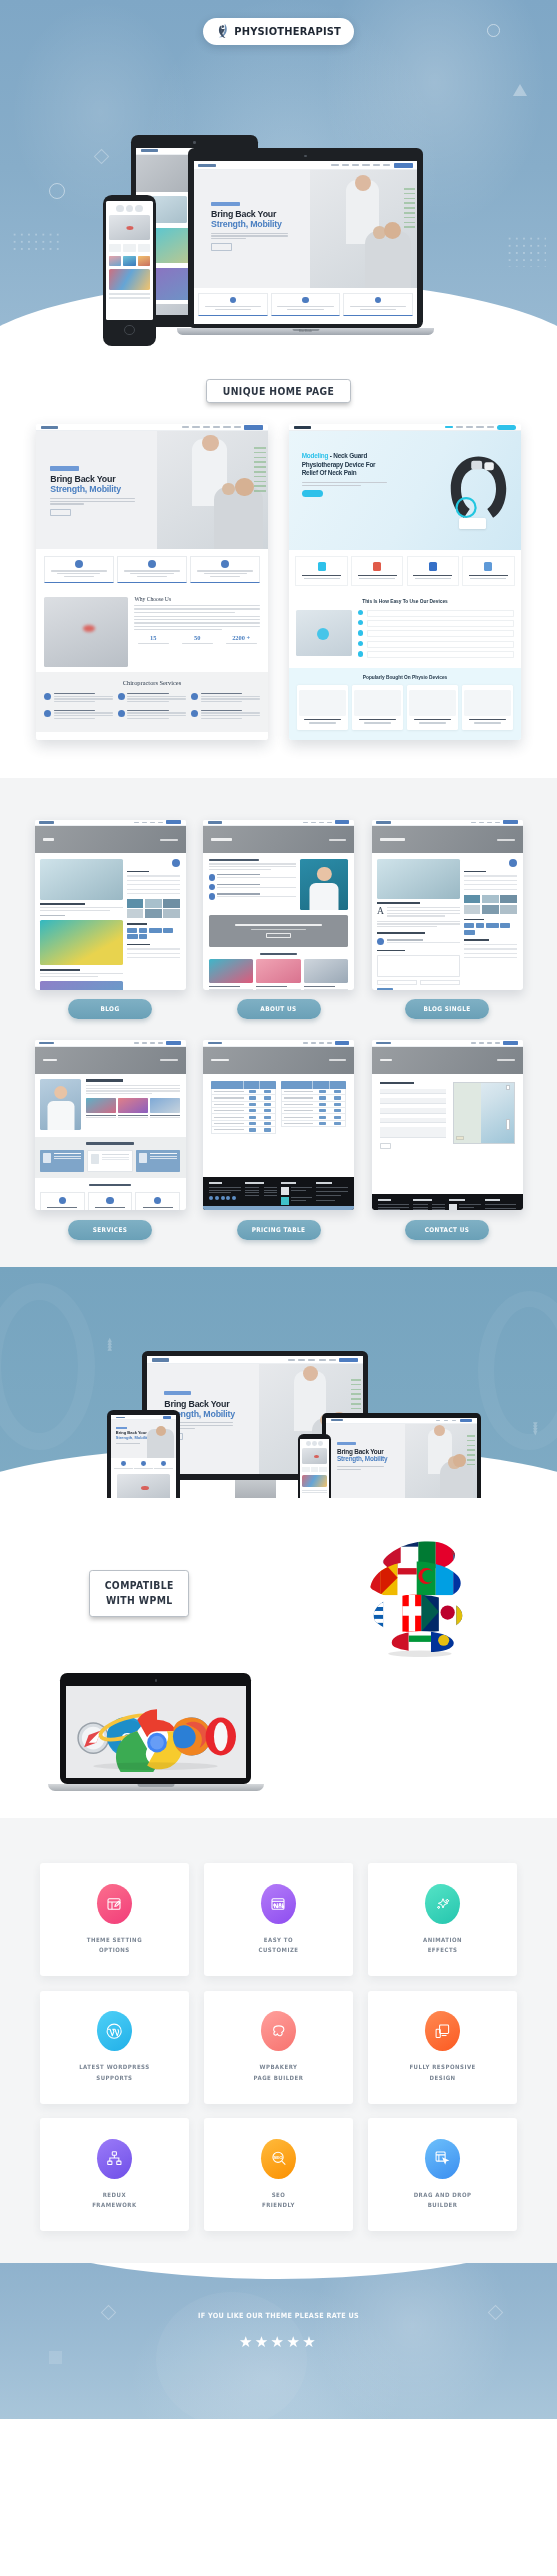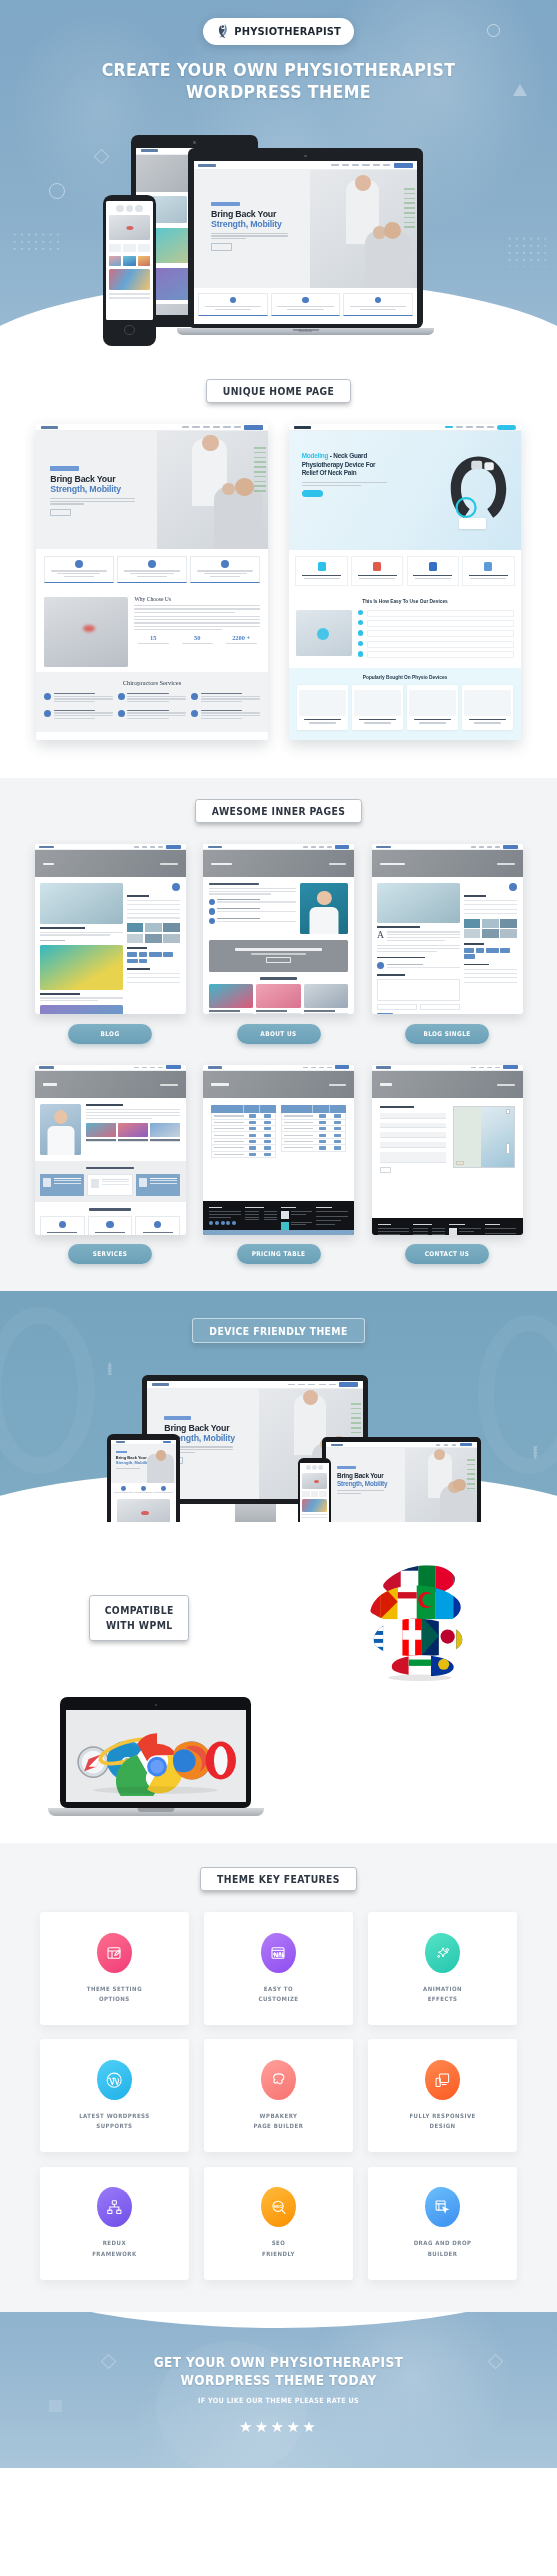--- a/index.html
+++ b/index.html
@@ -285,24 +285,20 @@
         <svg viewBox="0 0 34 42" width="13.5" height="16.7">
           <path d="M22 2c6 7 7 17 2 25-4 7-11 10-17 9 7-2 12-7 14-14 2-7 1-14 1-20z" fill="#6c8fb5"></path>
           <path d="M11 6c-5 7-5 16 0 23 3 5 8 8 13 9-5-4-8-9-9-16-1-6 0-11-4-16z" fill="#3c4d63"></path>
           <circle cx="17" cy="9" r="3.4" fill="#3c4d63"></circle>
           <path d="M12 15h10l-5 12z" fill="#3c4d63"></path>
         </svg>
       </span>
       <span class="poster logo-text">PHYSIOTHERAPIST</span>
     </div>
 
-    <h1 class="poster hero-title">
-      <span>CREATE YOUR OWN PHYSIOTHERAPIST</span><br>
-      <span>WORDPRESS THEME</span>
-    </h1>
 
     <div class="hero-devices">
 
       <div class="dev" style="left:131px; top:0px; width:127px;">
         <div class="bezel" style="border-radius:7.2px;padding:6.4px 4.8px 12.7px;">
           <div class="cam"></div>
           <div class="screen" style="height:167px;">
             <div class="mini" style="transform:scale(1);">
               <div class="nav">
                   <div class="brand"></div>
@@ -687,23 +683,20 @@
                 </div>
             </div>
           </div>
         </div>
       </div>
 
     </div>
   </section>
 
   <section class="sec sec-grey" style="padding: 21px 0 27px;">
-    <div class="badge-wrap">
-      <div class="poster badge">AWESOME INNER PAGES</div>
-    </div>
 
     <div class="inner-grid" style="margin-top:21px;">
       <div class="inner-col">
         <div class="inner-shot ip">
           <div class="mini">
             <div class="nav">
                 <div class="brand" style="width:14.3px;height:2.4px"></div>
                 <div class="sp"></div>
                 <div class="lnk" style="width:4.8px"></div>
                 <div class="lnk" style="width:4.8px"></div>
@@ -1354,23 +1347,20 @@
       </div>
     </div>
   </section>
 
   <section class="device-band" style="height:231px;">
     <div class="chev" style="left:103px; top:73px; transform:rotate(-90deg);">▸▸▸▸</div>
     <div class="chev" style="right:16px; top:156px; transform:rotate(90deg);">▸▸▸▸</div>
     <div style="position:absolute;left:-16px;top:16px;width:111px;height:167px;border-radius:50%;border:17.5px solid rgba(255,255,255,.05)"></div>
     <div style="position:absolute;right:-24px;top:24px;width:103px;height:159px;border-radius:50%;border:16px solid rgba(255,255,255,.05)"></div>
 
-    <div class="badge-wrap" style="position:relative;z-index:4;">
-      <div class="poster badge ghost">DEVICE FRIENDLY THEME</div>
-    </div>
 
     <div style="position:absolute;left:142px;top:84px;width:226px;z-index:3;">
       <div style="background:#1b1d21;border-radius:5.6px;padding:5.6px 4.8px 5.6px;">
         <div style="background:#fff;height:118px;overflow:hidden" class="mini">
           <div class="nav" style="height:8px">
               <div class="brand"></div>
               <div class="sp"></div>
               <div class="lnk"></div>
               <div class="lnk"></div>
               <div class="lnk"></div>
@@ -1628,23 +1618,20 @@
               <ellipse cx="110" cy="95" rx="82" ry="5" fill="rgba(0,0,0,.07)"></ellipse>
             </svg>
           </div>
         </div>
         <div class="foot"></div>
       </div>
     </div>
   </section>
 
   <section class="features">
-    <div class="badge-wrap">
-      <div class="poster badge">THEME KEY FEATURES</div>
-    </div>
 
     <div class="feat-grid">
 
       <div class="feat">
         <span class="blob" style="background:linear-gradient(150deg,#fb6f8d,#f23d7a);">
           <svg width="16" height="16" viewBox="0 0 24 24" fill="none" stroke="#fff" stroke-width="1.6">
               <rect x="3" y="4" width="18" height="16" rx="2"></rect>
               <path d="M3 9h18M9 9v11"></path>
               <path d="M14 13l5-5 2 2-5 5-2.6.6z"></path>
             </svg>
@@ -1748,23 +1735,19 @@
 
   <section class="cta-band">
     <div class="wash"></div>
     <div class="topwave"></div>
     <div style="position:absolute;left:156px;top:29px;width:151px;height:135px;border-radius:50%;background:rgba(255,255,255,.05)"></div>
     <div style="position:absolute;left:103px;top:44px;width:11px;height:11px;border:1.6px solid rgba(255,255,255,.3);transform:rotate(45deg)"></div>
     <div style="position:absolute;right:56px;top:44px;width:11px;height:11px;border:1.6px solid rgba(255,255,255,.3);transform:rotate(45deg)"></div>
     <div style="position:absolute;left:49px;top:88px;width:12.7px;height:12.7px;background:rgba(255,255,255,.14)"></div>
 
     <div class="inner">
-      <h2 class="poster cta-title">
-        <span>GET YOUR OWN PHYSIOTHERAPIST</span><br>
-        <span>WORDPRESS THEME TODAY</span>
-      </h2>
       <div class="poster cta-sub">IF YOU LIKE OUR THEME PLEASE RATE US</div>
       <div class="stars">★★★★★</div>
     </div>
   </section>
 
 </div>
 
 
 </body></html>

